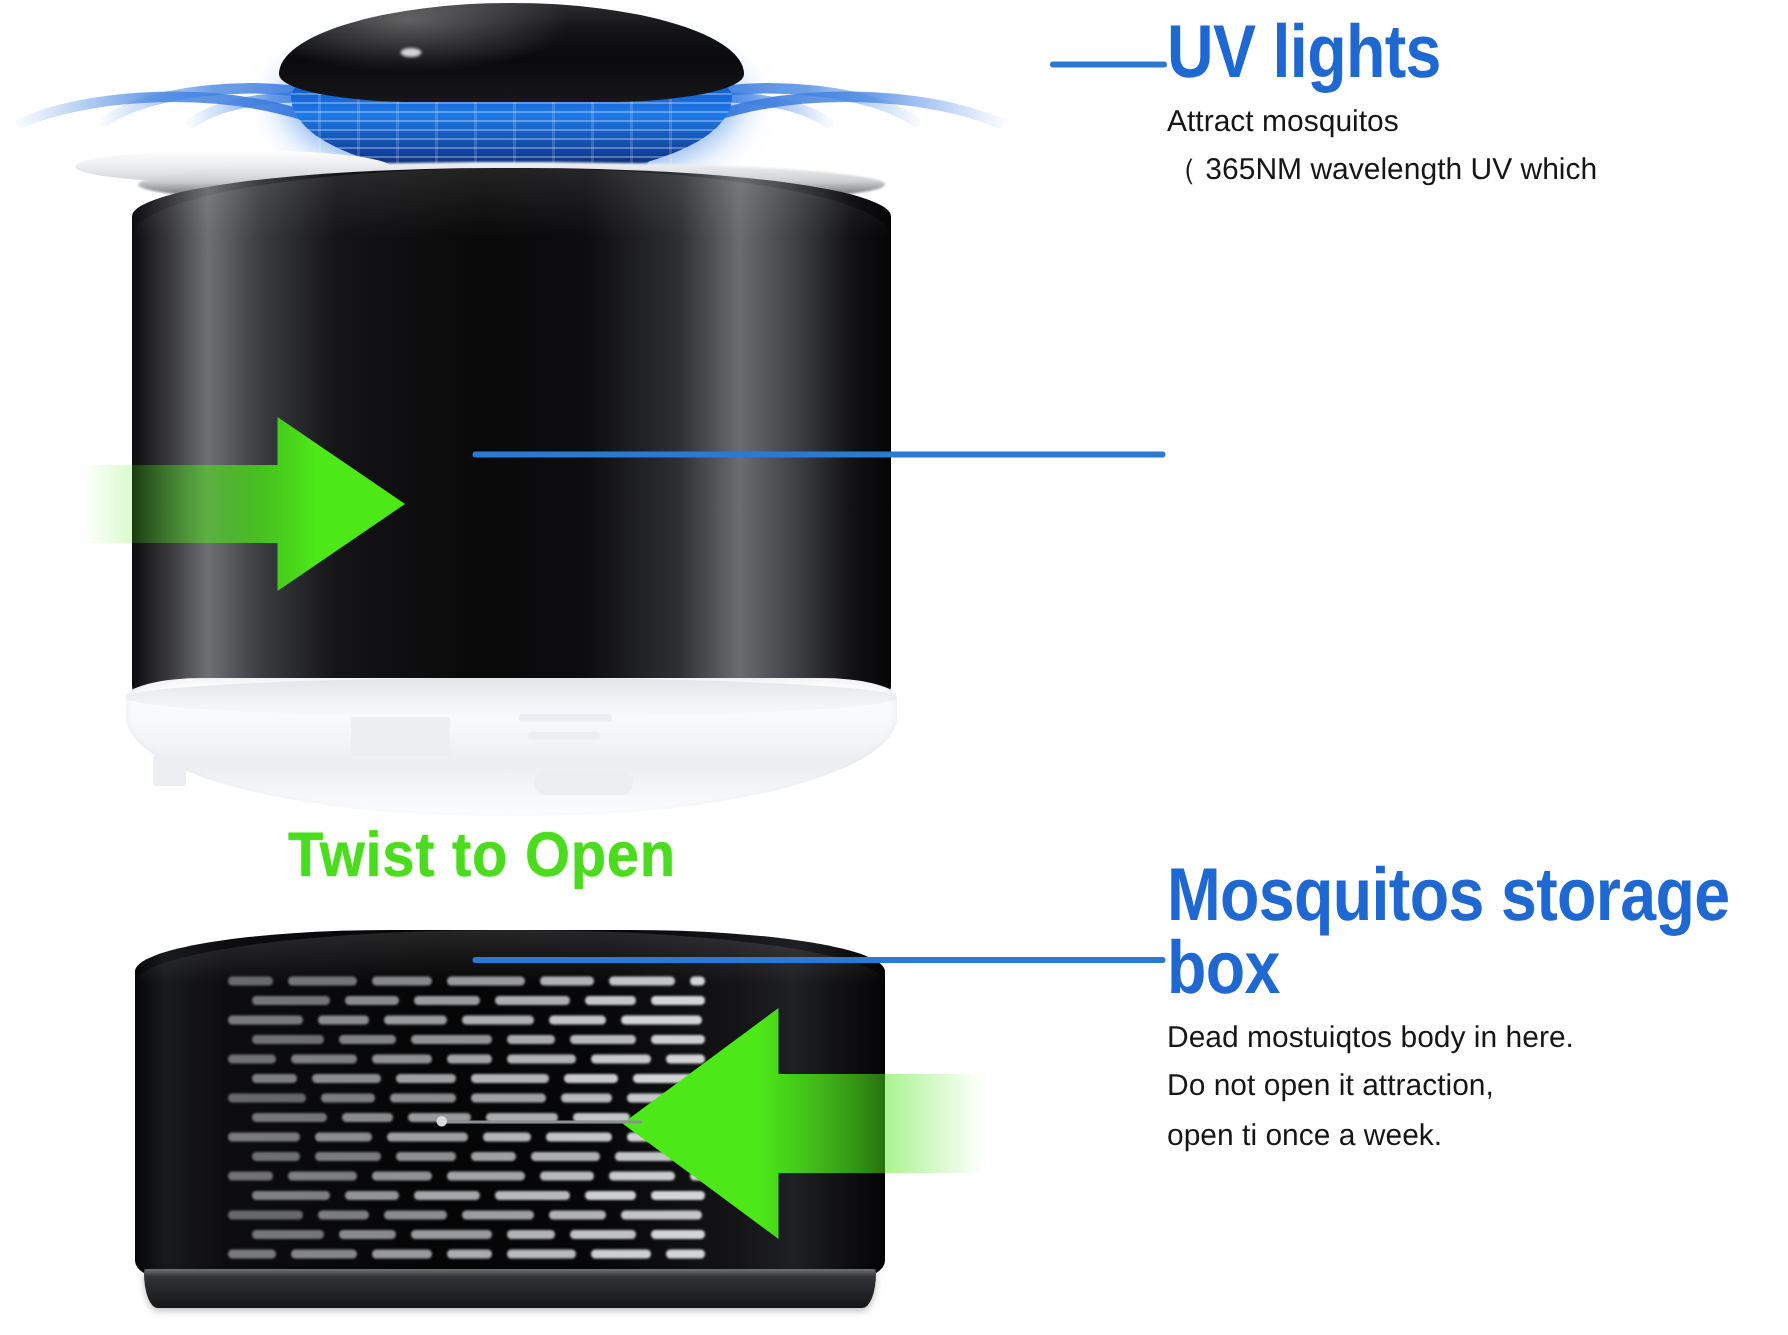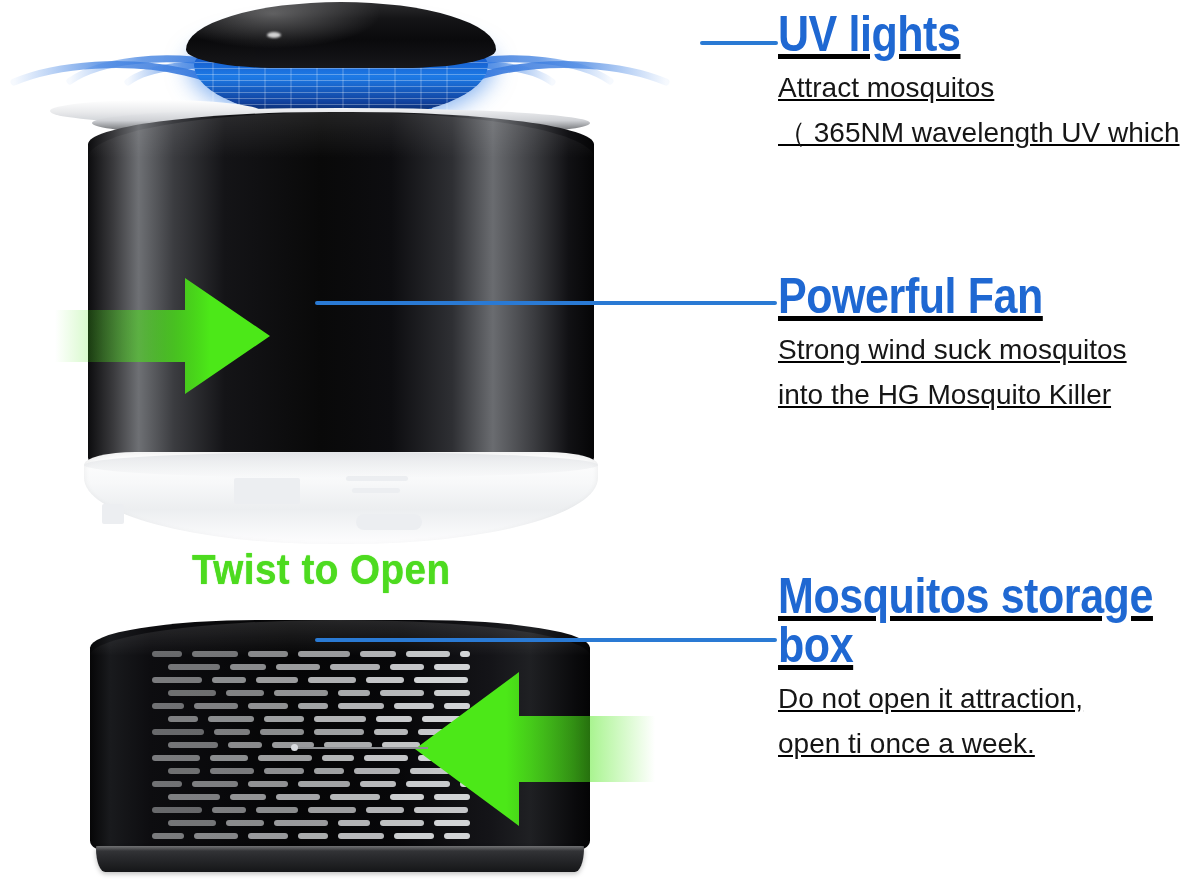--- a/index.html
+++ b/index.html
@@ -292,21 +292,20 @@
     transform-origin: left center;
     white-space: nowrap;
     text-shadow: 0 0 1px #4ddb1f;
   }
 
   
   .callout {
     position: absolute;
     left: 778px;
     width: 414px;
-    text-decoration: underline;
   }
   .callout-title {
     font-size: 50px;
     font-weight: bold;
     color: #1f68d2;
     line-height: 0.98;
     letter-spacing: -0.5px;
     transform: scaleX(0.86);
     transform-origin: left top;
     white-space: nowrap;
@@ -314,21 +313,21 @@
   }
   .callout-title.two-line {
     white-space: normal;
     width: 480px;
   }
   .callout-body {
     margin: 0;
     padding-top: 6px;
   }
   .callout-line {
-    font-size: 28px;
+    font-size: 20px;
     color: #161616;
     line-height: 1.62;
     white-space: nowrap;
   }
 
   #c-uv   { top: 10px; }
   #c-fan  { top: 272px; }
   #c-box  { top: 572px; }
 </style>
 </head>
@@ -547,29 +546,23 @@
   <div class="leader" style="left:315px; top:638px; width:462px;"></div>
 
   <div class="callout" id="c-uv">
     <h2 class="callout-title">UV lights</h2>
     <div class="callout-body">
       <div class="callout-line">Attract mosquitos</div>
       <div class="callout-line">（ 365NM wavelength UV which</div>
     </div>
   </div>
 
-  <div class="callout" id="c-fan">
-    <h2 class="callout-title">Powerful Fan</h2>
-    <div class="callout-body">
-      <div class="callout-line">Strong wind suck mosquitos</div>
-      <div class="callout-line">into the HG Mosquito Killer</div>
-    </div>
-  </div>
 
   <div class="callout" id="c-box">
     <h2 class="callout-title two-line">Mosquitos storage box</h2>
     <div class="callout-body">
+      <div class="callout-line">Dead mostuiqtos body in here.</div>
       <div class="callout-line">Do not open it attraction,</div>
       <div class="callout-line">open ti once a week.</div>
     </div>
   </div>
 
 </div>
 
 </body></html>

